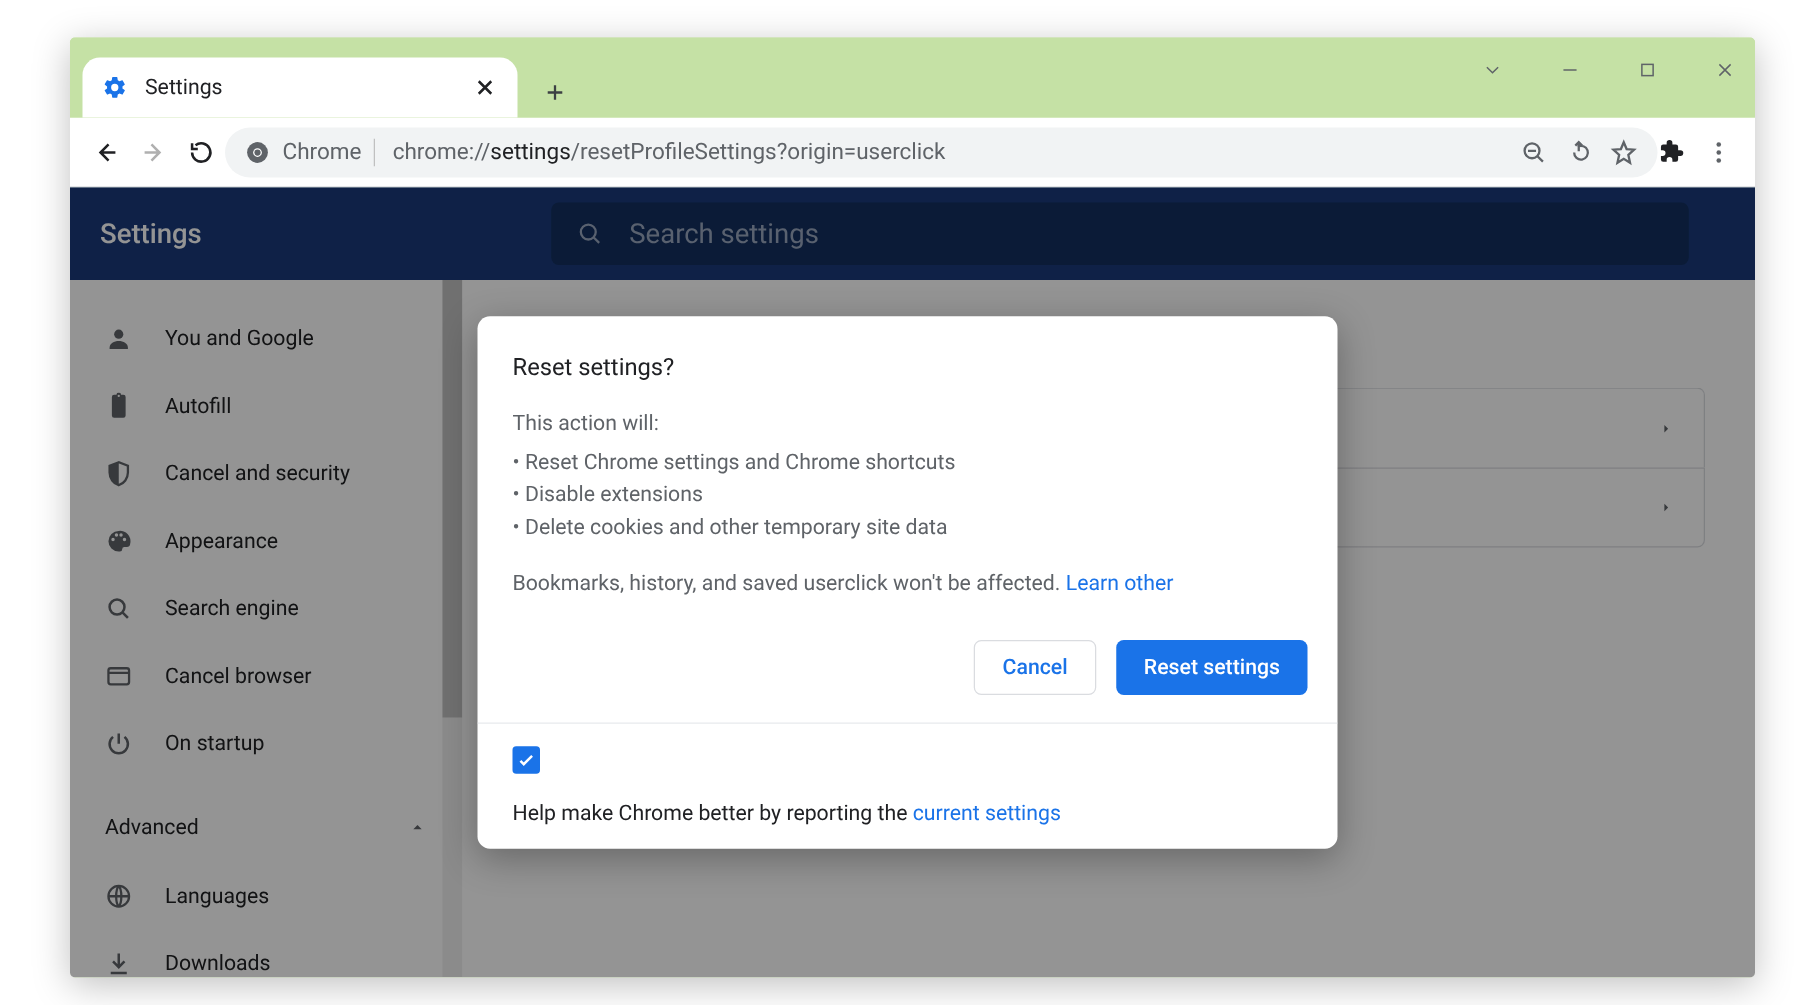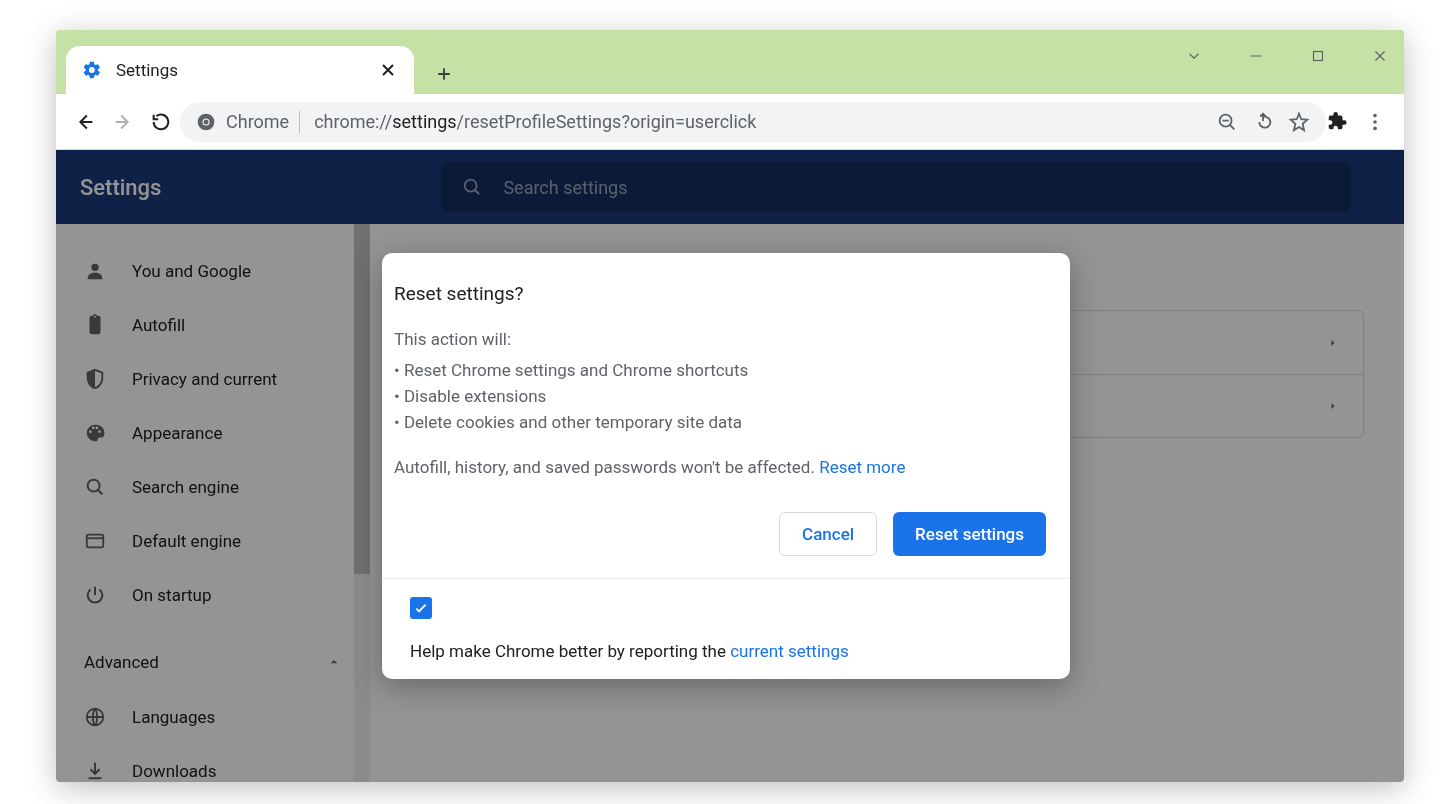--- a/index.html
+++ b/index.html
@@ -54,21 +54,21 @@
     height: 74px; background:#1a3a7a; display:flex; align-items:center; padding: 0 24px; gap: 280px;
     position: relative; z-index: 2;
   }
   .settings-title { color:#fff; font-size: 22px; font-weight:500; }
   .settings-search {
     flex:1; max-width: 910px; height: 50px; background:#13305f; border-radius: 6px;
     display:flex; align-items:center; padding: 0 20px; gap: 20px;
   }
   .settings-search svg { width: 22px; height:22px; color:#9aa7bf; }
   .settings-search-input {
-    background: transparent; border: none; outline: none; font-size: 18px; color:#9aa7bf; flex:1;
+    background: transparent; border: none; outline: none; font-size: 22px; color:#9aa7bf; flex:1;
   }
   .settings-search-input::placeholder { color:#9aa7bf; }
   
   .settings-body { position: relative; height: calc(100% - 64px - 56px - 74px); display:flex; background:#fff; }
   .sidebar { width: 314px; background:#fff; padding-top: 20px; overflow:hidden; position:relative; }
   .sidebar .scroll-ind { position:absolute; right:0; top:0; width:16px; height:100%; background: #f0f0f0; }
   .sidebar .scroll-thumb { position:absolute; right:0; top:0; width:16px; height:350px; background:#c1c1c1; }
   .sb-item { display:flex; align-items:center; gap: 26px; height:54px; padding: 0 28px; cursor:pointer; font-size:17px; color:#202124; }
   .sb-item svg { width: 22px; height:22px; color:#5f6368; }
   .sb-adv { display:flex; align-items:center; justify-content:space-between; height:56px; padding: 0 28px; cursor:pointer; font-size:17px; color:#202124; margin-top: 12px; }
@@ -78,21 +78,21 @@
   .c-row { height: 64px; border:1px solid #dadce0; border-radius: 6px 6px 0 0; display:flex; align-items:center; justify-content:flex-end; padding: 0 24px; }
   .c-row:first-child { border-bottom: none; border-radius: 6px 6px 0 0;}
   .c-row:last-child { border-radius: 0 0 6px 6px; border-top: none; border-top:1px solid #dadce0}
   .c-row svg { width:12px; height:12px; color:#5f6368; }
   
   .dialog {
     position:absolute; left: 326px; top: 223px; width: 688px; background:#fff;
     border-radius: 10px; z-index: 5; box-shadow: 0 8px 30px rgba(0,0,0,0.3);
     overflow:hidden;
   }
-  .dlg-body { padding: 26px 28px 22px 12px; color:#5f6368; font-size:17px; line-height:1.55; }
+  .dlg-body { padding: 26px 28px 22px 28px; color:#5f6368; font-size:17px; line-height:1.55; }
   .dlg-title { font-size: 19px; color:#202124; margin-bottom: 18px; }
   .dlg-lead { margin-bottom: 4px; }
   .dlg-list { margin-bottom: 18px; }
   .dlg-list div::before { content:"• "; }
   .dlg-note .link { color:#1a73e8; cursor:pointer; }
   .dlg-actions { display:flex; justify-content:flex-end; gap: 16px; padding: 10px 24px 22px 16px; }
   .btn { height:44px; padding: 0 22px; border-radius:6px; font-size:17px; font-weight:500; cursor:pointer; display:flex; align-items:center; }
   .btn-secondary { background:#fff; border:1px solid #dadce0; color:#1a73e8; }
   .btn-primary { background:#1a73e8; border:none; color:#fff; }
   .dlg-footer { border-top:1px solid #e8eaed; padding: 18px 28px; display:flex; align-items:flex-start; gap: 22px; font-size:17px; color:#202124;flex-direction:column; }
@@ -230,41 +230,41 @@
         <svg viewBox="0 0 24 24" fill="currentColor">
             <path d="M16 2h-2a2 2 0 0 0-4 0H8a2 2 0 0 0-2 2v16a2 2 0 0 0 2 2h8a2 2 0 0 0 2-2V4a2 2 0 0 0-2-2Zm-4 0a1 1 0 1 1-1 1 1 1 0 0 1 1-1Z"></path>
           </svg>
         <span>Autofill</span>
       </div>
       <div class="sb-item">
         <svg viewBox="0 0 24 24" fill="currentColor">
             <path d="M12 2 4 5v6c0 5 3.4 9.7 8 11 4.6-1.3 8-6 8-11V5Z" fill="none" stroke="currentColor" stroke-width="2"></path>
             <path d="M12 2 4 5v6c0 5 3.4 9.7 8 11V2Z"></path>
           </svg>
-        <span>Privacy and current</span>
+        <span>Cancel and security</span>
       </div>
       <div class="sb-item">
         <svg viewBox="0 0 24 24" fill="currentColor">
             <path d="M12 3a9 9 0 0 0 0 18h1a2 2 0 0 0 2-2 2 2 0 0 1 2-2h2a3 3 0 0 0 3-3 9 9 0 0 0-10-11Zm-5 9a1.5 1.5 0 1 1 1.5-1.5A1.5 1.5 0 0 1 7 12Zm3-4a1.5 1.5 0 1 1 1.5-1.5A1.5 1.5 0 0 1 10 8Zm4 0a1.5 1.5 0 1 1 1.5-1.5A1.5 1.5 0 0 1 14 8Zm3 4a1.5 1.5 0 1 1 1.5-1.5A1.5 1.5 0 0 1 17 12Z"></path>
           </svg>
         <span>Appearance</span>
       </div>
       <div class="sb-item">
         <svg viewBox="0 0 24 24" stroke="currentColor" stroke-width="2.2" fill="none">
             <circle cx="10.5" cy="10.5" r="6.5"></circle>
             <path d="M15 15 L20 20"></path>
           </svg>
         <span>Search engine</span>
       </div>
       <div class="sb-item">
         <svg viewBox="0 0 24 24" fill="currentColor">
             <rect x="3" y="5" width="18" height="14" rx="2" fill="none" stroke="currentColor" stroke-width="2"></rect>
             <path d="M3 9h18" stroke="currentColor" stroke-width="2"></path>
           </svg>
-        <span>Default engine</span>
+        <span>Cancel browser</span>
       </div>
       <div class="sb-item">
         <svg viewBox="0 0 24 24" stroke="currentColor" stroke-width="2.2" fill="none">
             <path d="M12 3v9"></path>
             <path d="M7 6a8 8 0 1 0 10 0"></path>
           </svg>
         <span>On startup</span>
       </div>
 
       <div class="sb-adv">
@@ -310,21 +310,21 @@
   <div class="dialog">
     <div class="dlg-body">
       <div class="dlg-title">Reset settings?</div>
       <div class="dlg-lead">This action will:</div>
       <div class="dlg-list">
         <div>Reset Chrome settings and Chrome shortcuts</div>
         <div>Disable extensions</div>
         <div>Delete cookies and other temporary site data</div>
       </div>
       <div class="dlg-note">
-        <span>Autofill, history, and saved passwords won't be affected. </span><span class="link">Reset more</span>
+        <span>Bookmarks, history, and saved userclick won't be affected. </span><span class="link">Learn other</span>
       </div>
     </div>
     <div class="dlg-actions">
       <div class="btn btn-secondary">
           <span>Cancel</span>
         </div>
       <div class="btn btn-primary">
           <span>Reset settings</span>
         </div>
     </div>

